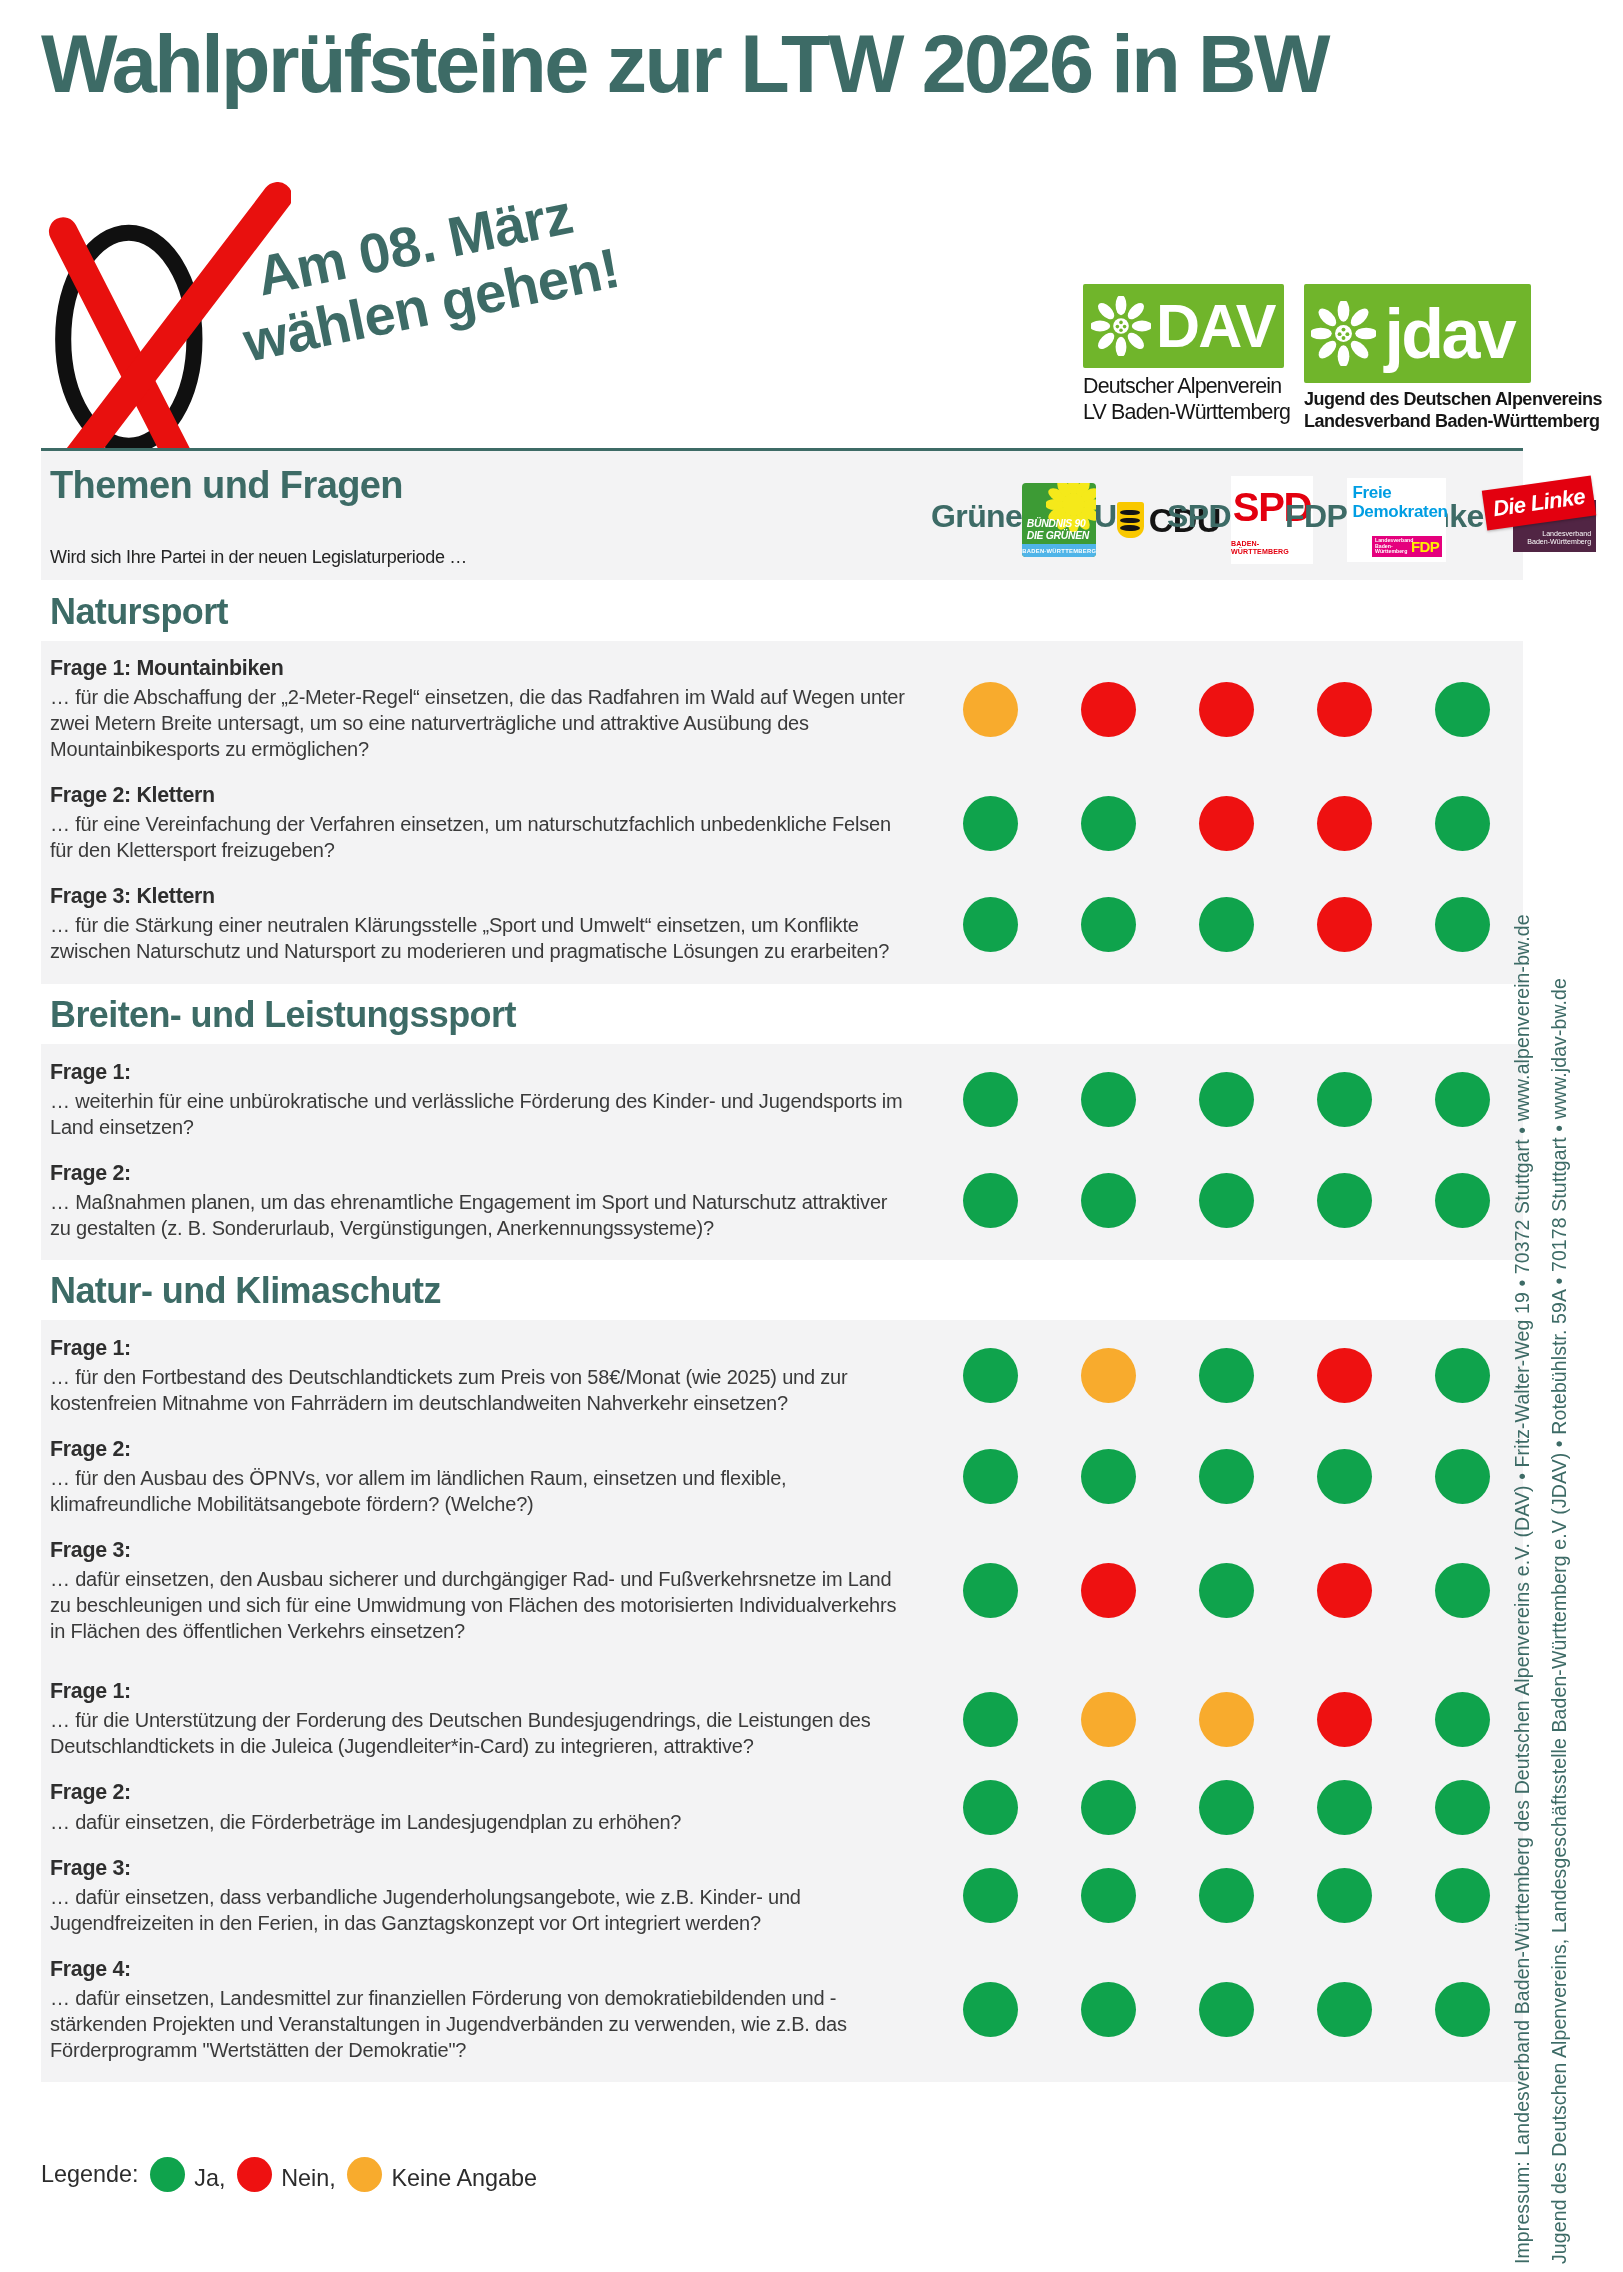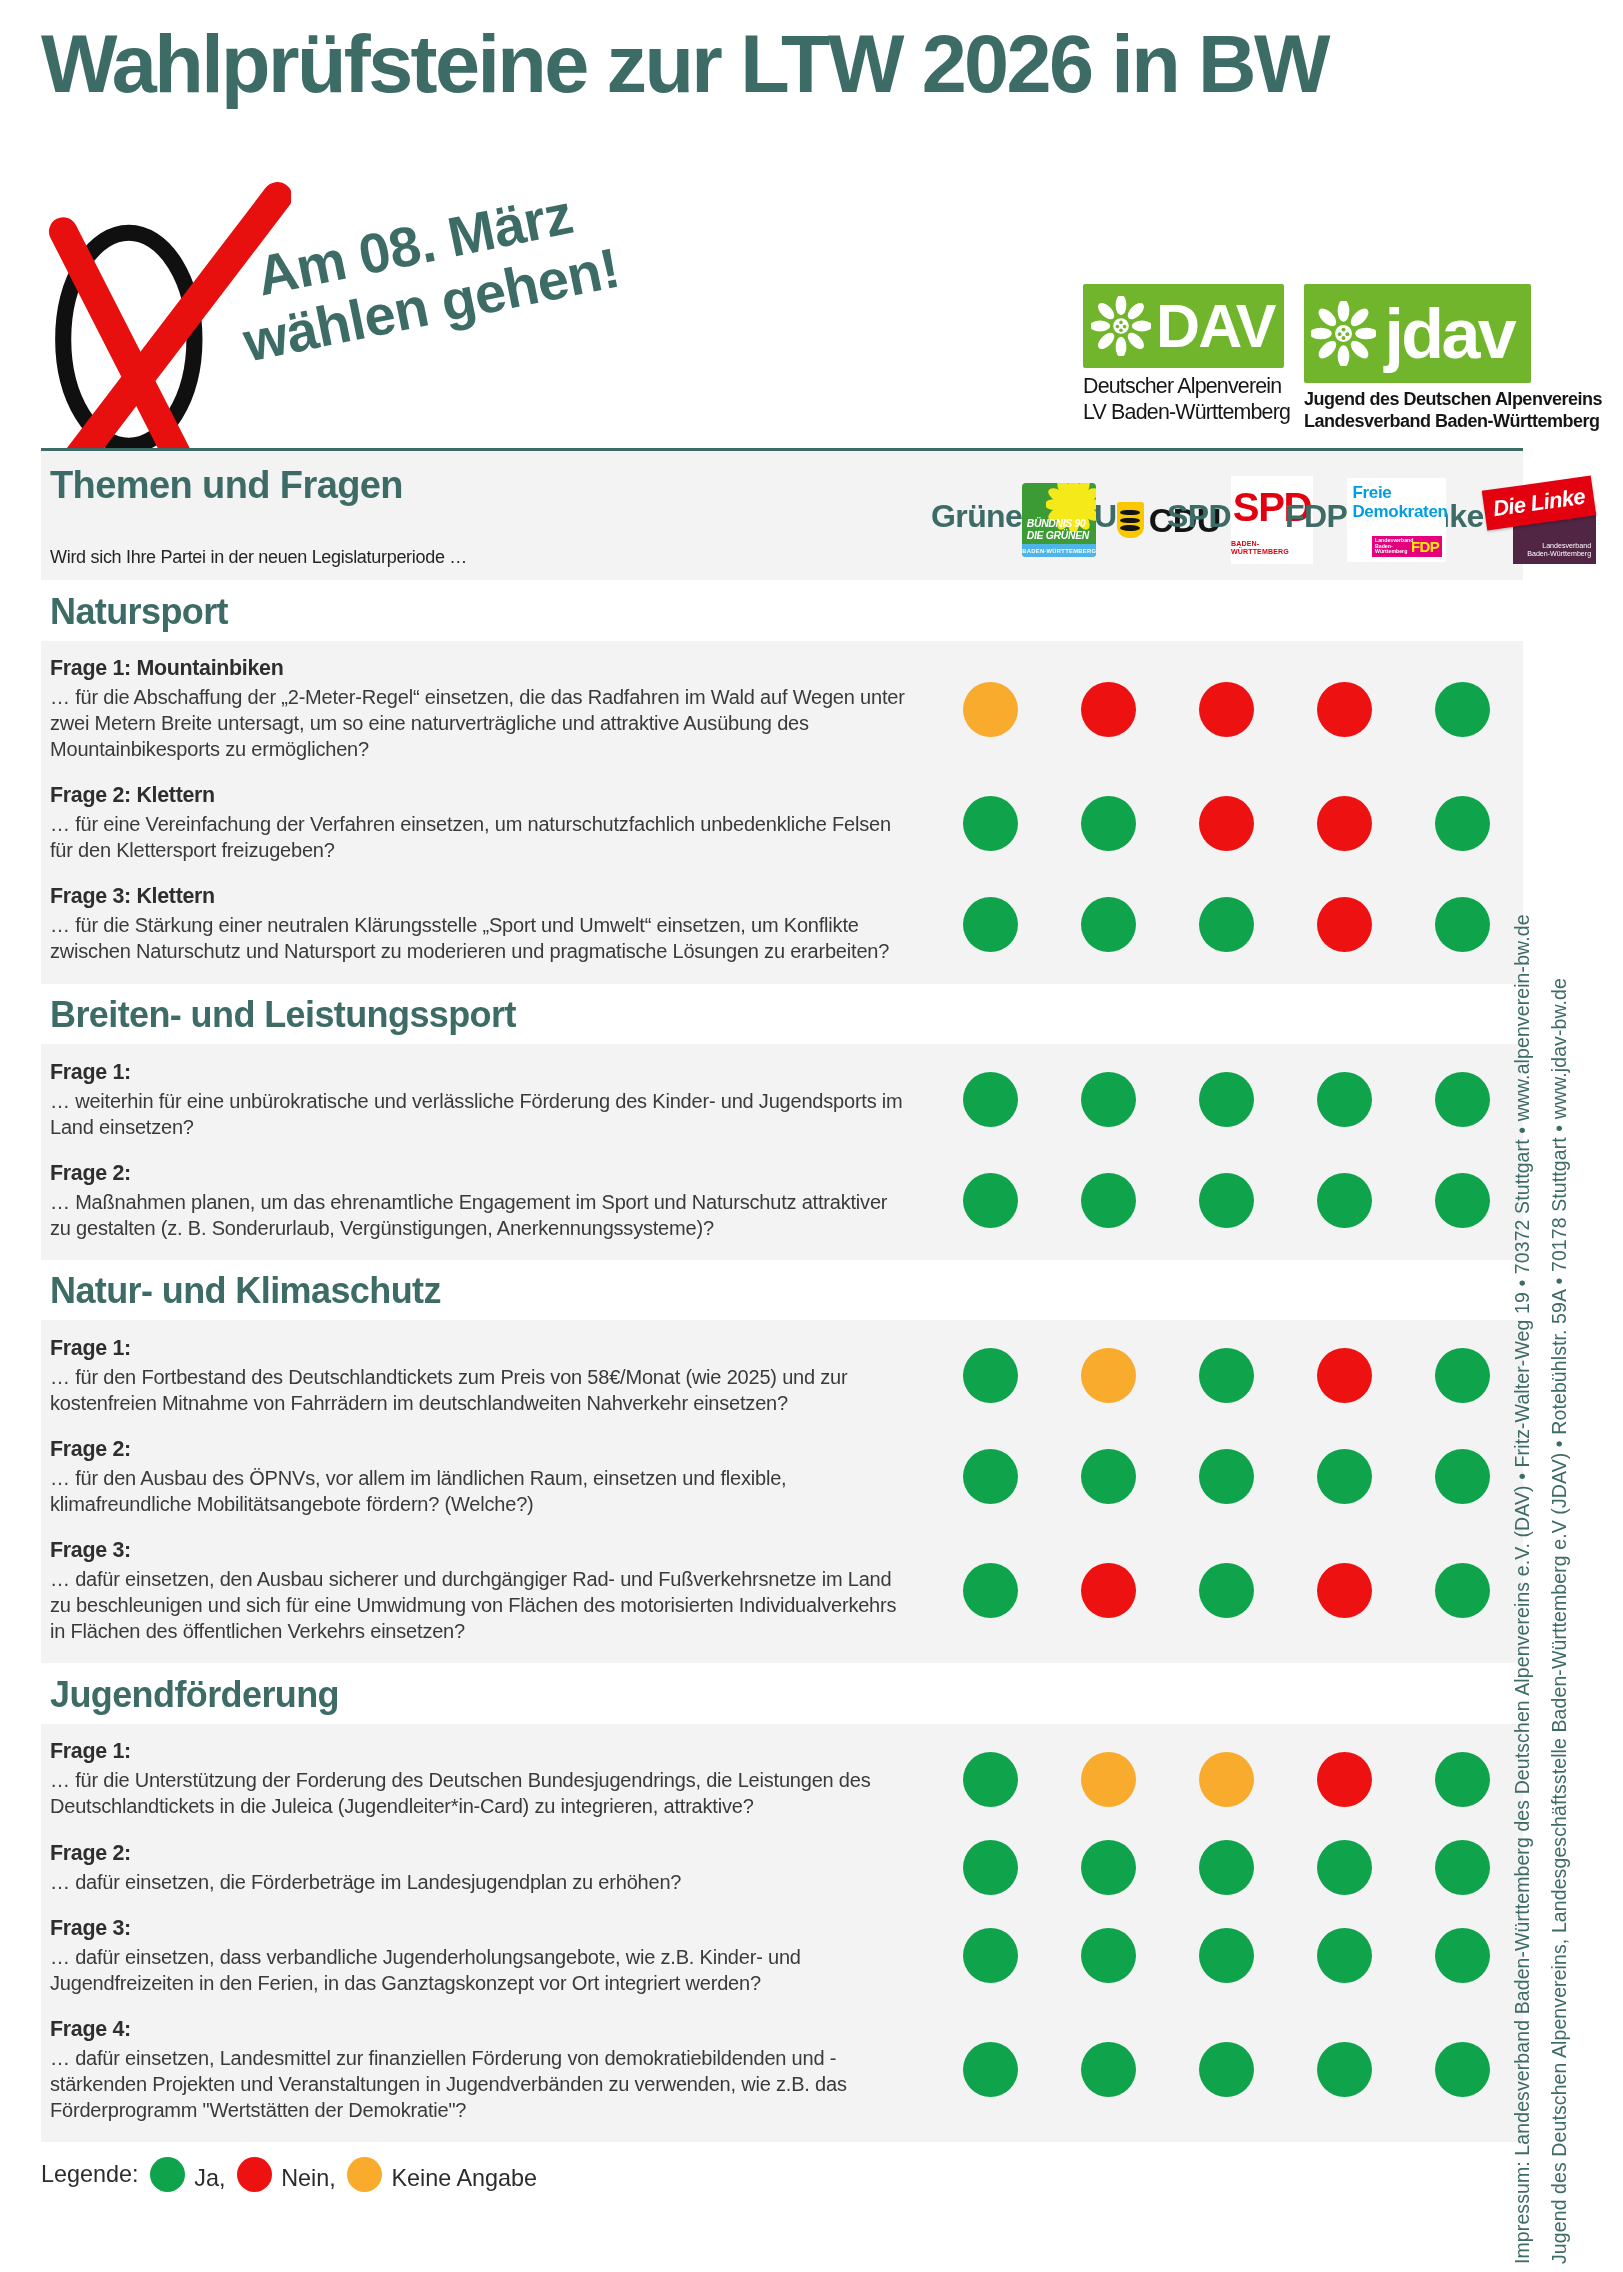--- a/index.html
+++ b/index.html
@@ -47,21 +47,21 @@
   .logo-cdu .t{font-size:34px;font-weight:bold;color:#141414;letter-spacing:-0.6px;}
   .logo-spd{width:82px;height:88px;background:#fff;display:flex;flex-direction:column;align-items:center;justify-content:center;}
   .logo-spd .t{font-size:40px;font-weight:bold;color:var(--spd_red,#e3000f);letter-spacing:-1.3px;}
   .logo-spd .s{font-size:7.1px;font-weight:bold;color:var(--spd_red,#e3000f);margin-top:10.4px;letter-spacing:0.1px;}
   .logo-fdp{width:99px;height:84px;background:#fff;position:relative;padding:5.2px 5.2px;box-sizing:border-box;}
   .logo-fdp .t{color:var(--fdp_cyan,#009ee3);font-weight:bold;font-size:17px;line-height:19px;letter-spacing:-0.3px;}
   .logo-fdp .chip{position:absolute;right:3.9px;bottom:5.2px;background:var(--fdp_magenta,#e5007d);display:flex;align-items:center;gap:1.9px;padding:1.9px 3.2px;}
   .logo-fdp .chip .small{color:#fff;font-size:5.2px;line-height:5.8px;font-weight:bold;width:34px;}
   .logo-fdp .chip .f{color:var(--fdp_yellow,#ffed00);font-size:15px;font-weight:bold;letter-spacing:-0.6px;}
   .logo-linke{width:114px;height:91px;position:relative;}
-  .logo-linke .purple{position:absolute;right:1.3px;bottom:2px;width:83px;height:52px;background:var(--linke_purple,#512544);}
+  .logo-linke .purple{position:absolute;right:1.3px;bottom:14px;width:83px;height:52px;background:var(--linke_purple,#512544);}
   .logo-linke .purple .pt{position:absolute;right:5.2px;bottom:5.2px;color:#fff;font-size:7.1px;line-height:8.4px;text-align:right;}
   .logo-linke .red{position:absolute;left:0;top:7.8px;width:110px;height:40px;background:var(--linke_red,#e3000f);transform:rotate(-8deg);
      display:flex;align-items:center;justify-content:center;color:#fff;font-weight:bold;font-style:italic;font-size:22px;letter-spacing:-0.6px;
      box-shadow:0 1.3px 2.6px rgba(0,0,0,0.25);}
 
   
   .section-title{font-size:36px;font-weight:bold;color:var(--heading_teal,#3d6b66);letter-spacing:-0.6px;
      padding:10.4px 0 7.8px 9px;background:#fff;}
   .section-questions{background:var(--band_gray,#f3f3f4);padding:5.2px 0 9px;}
   .question{display:flex;align-items:center;padding:10.4px 0;}
@@ -461,21 +461,20 @@
                 </div>
                 <div class="dot-cell">
                   <span class="dot dot-yes"></span>
                 </div>
               </div>
   </div>
 </div>
   </div>
 
   <div class="section">
-    <div class="section-title">Jugendförderung</div>
     <div class="section-questions">
   <div class="question">
     <div class="q-main">
       <div class="q-label">Frage 1:</div>
       <div class="q-text">… für die Unterstützung der Forderung des Deutschen Bundesjugendrings, die Leistungen des Deutschlandtickets in die Juleica (Jugendleiter*in-Card) zu integrieren, attraktive?</div>
     </div>
     <div class="q-answers">
                 <div class="dot-cell">
                   <span class="dot dot-yes"></span>
                 </div>

